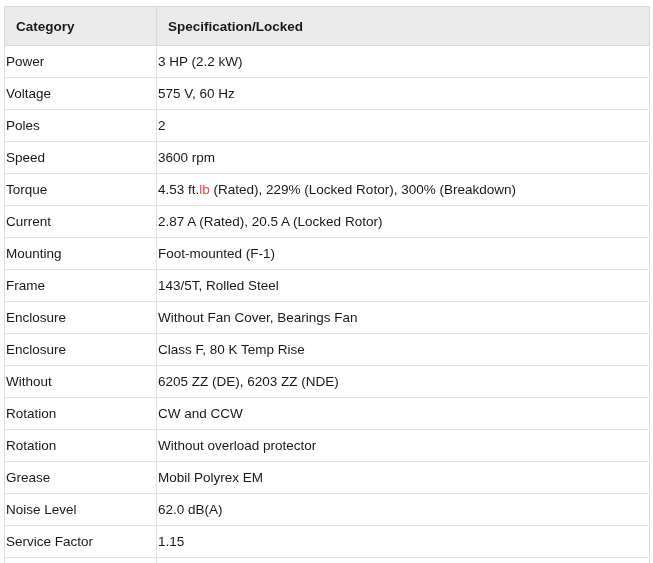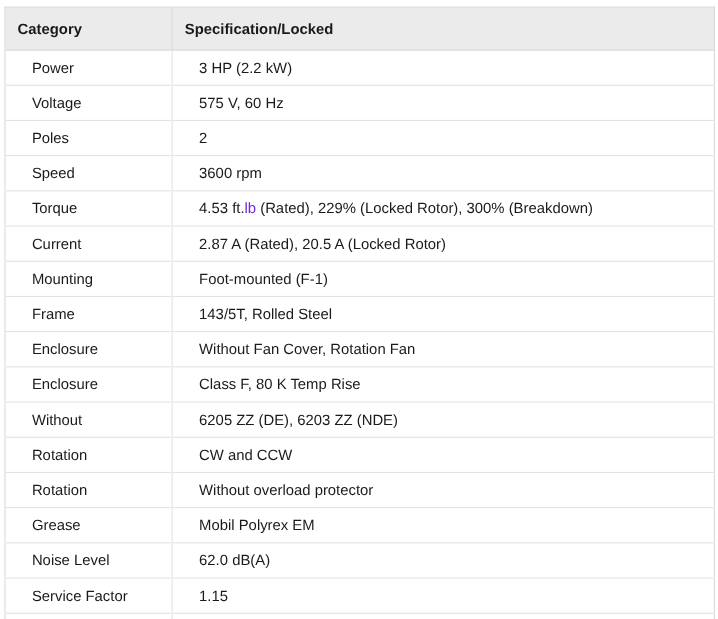--- a/index.html
+++ b/index.html
@@ -43,21 +43,21 @@
     height: 20px;
     vertical-align: middle;
     white-space: nowrap;
     margin-left: 41px;
   }
   table.spec-table thead th:last-child { border-right: none; }
 
   table.spec-table tbody td {
     font-size: 13.5px;
     color: #1a1a1a;
-    padding: 8px 10px 8px 24px;
+    padding: 8px 10px 8px 1px;
     border-top: 1px solid #e3e3e3;
     border-right: 1px solid #e3e3e3;
     vertical-align: middle;
     height: 12px;
     white-space: nowrap;
     overflow: hidden;
     text-overflow: ellipsis;
     background: #ffffff;
   }
   table.spec-table tbody td:last-child { border-right: none; }
@@ -91,37 +91,37 @@
         <tr>
           <td class="cat-cell">Poles</td>
           <td class="spec-cell">2</td>
         </tr>
         <tr>
           <td class="cat-cell">Speed</td>
           <td class="spec-cell">3600 rpm</td>
         </tr>
         <tr>
           <td class="cat-cell">Torque</td>
-          <td class="spec-cell">4.53 ft.<span class="hl-red" style="color: #6d28d9;">lb</span> (Rated), 229% (Locked Rotor), 300% (Breakdown)</td>
+          <td class="spec-cell">4.53 ft.<span class="hl-red" style="color: #ef4444;">lb</span> (Rated), 229% (Locked Rotor), 300% (Breakdown)</td>
         </tr>
         <tr>
           <td class="cat-cell">Current</td>
           <td class="spec-cell">2.87 A (Rated), 20.5 A (Locked Rotor)</td>
         </tr>
         <tr>
           <td class="cat-cell">Mounting</td>
           <td class="spec-cell">Foot-mounted (F-1)</td>
         </tr>
         <tr>
           <td class="cat-cell">Frame</td>
           <td class="spec-cell">143/5T, Rolled Steel</td>
         </tr>
         <tr>
           <td class="cat-cell">Enclosure</td>
-          <td class="spec-cell">Without Fan Cover, Rotation Fan</td>
+          <td class="spec-cell">Without Fan Cover, Bearings Fan</td>
         </tr>
         <tr>
           <td class="cat-cell">Enclosure</td>
           <td class="spec-cell">Class F, 80 K Temp Rise</td>
         </tr>
         <tr>
           <td class="cat-cell">Without</td>
           <td class="spec-cell">6205 ZZ (DE), 6203 ZZ (NDE)</td>
         </tr>
         <tr>

